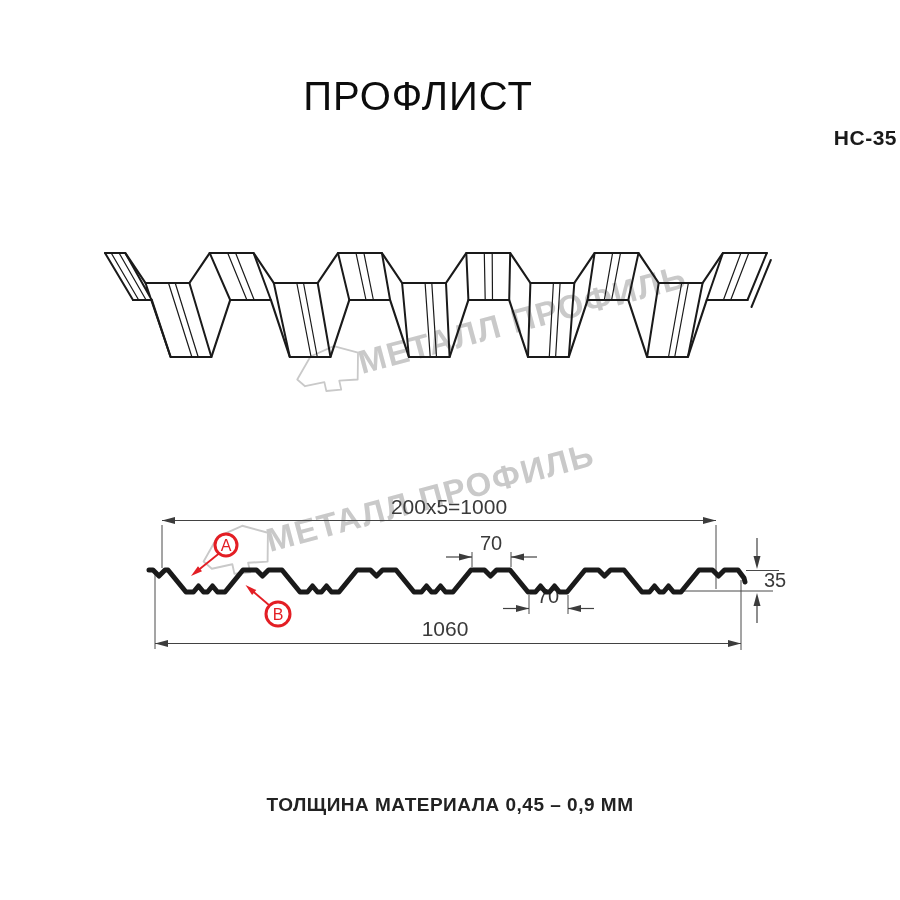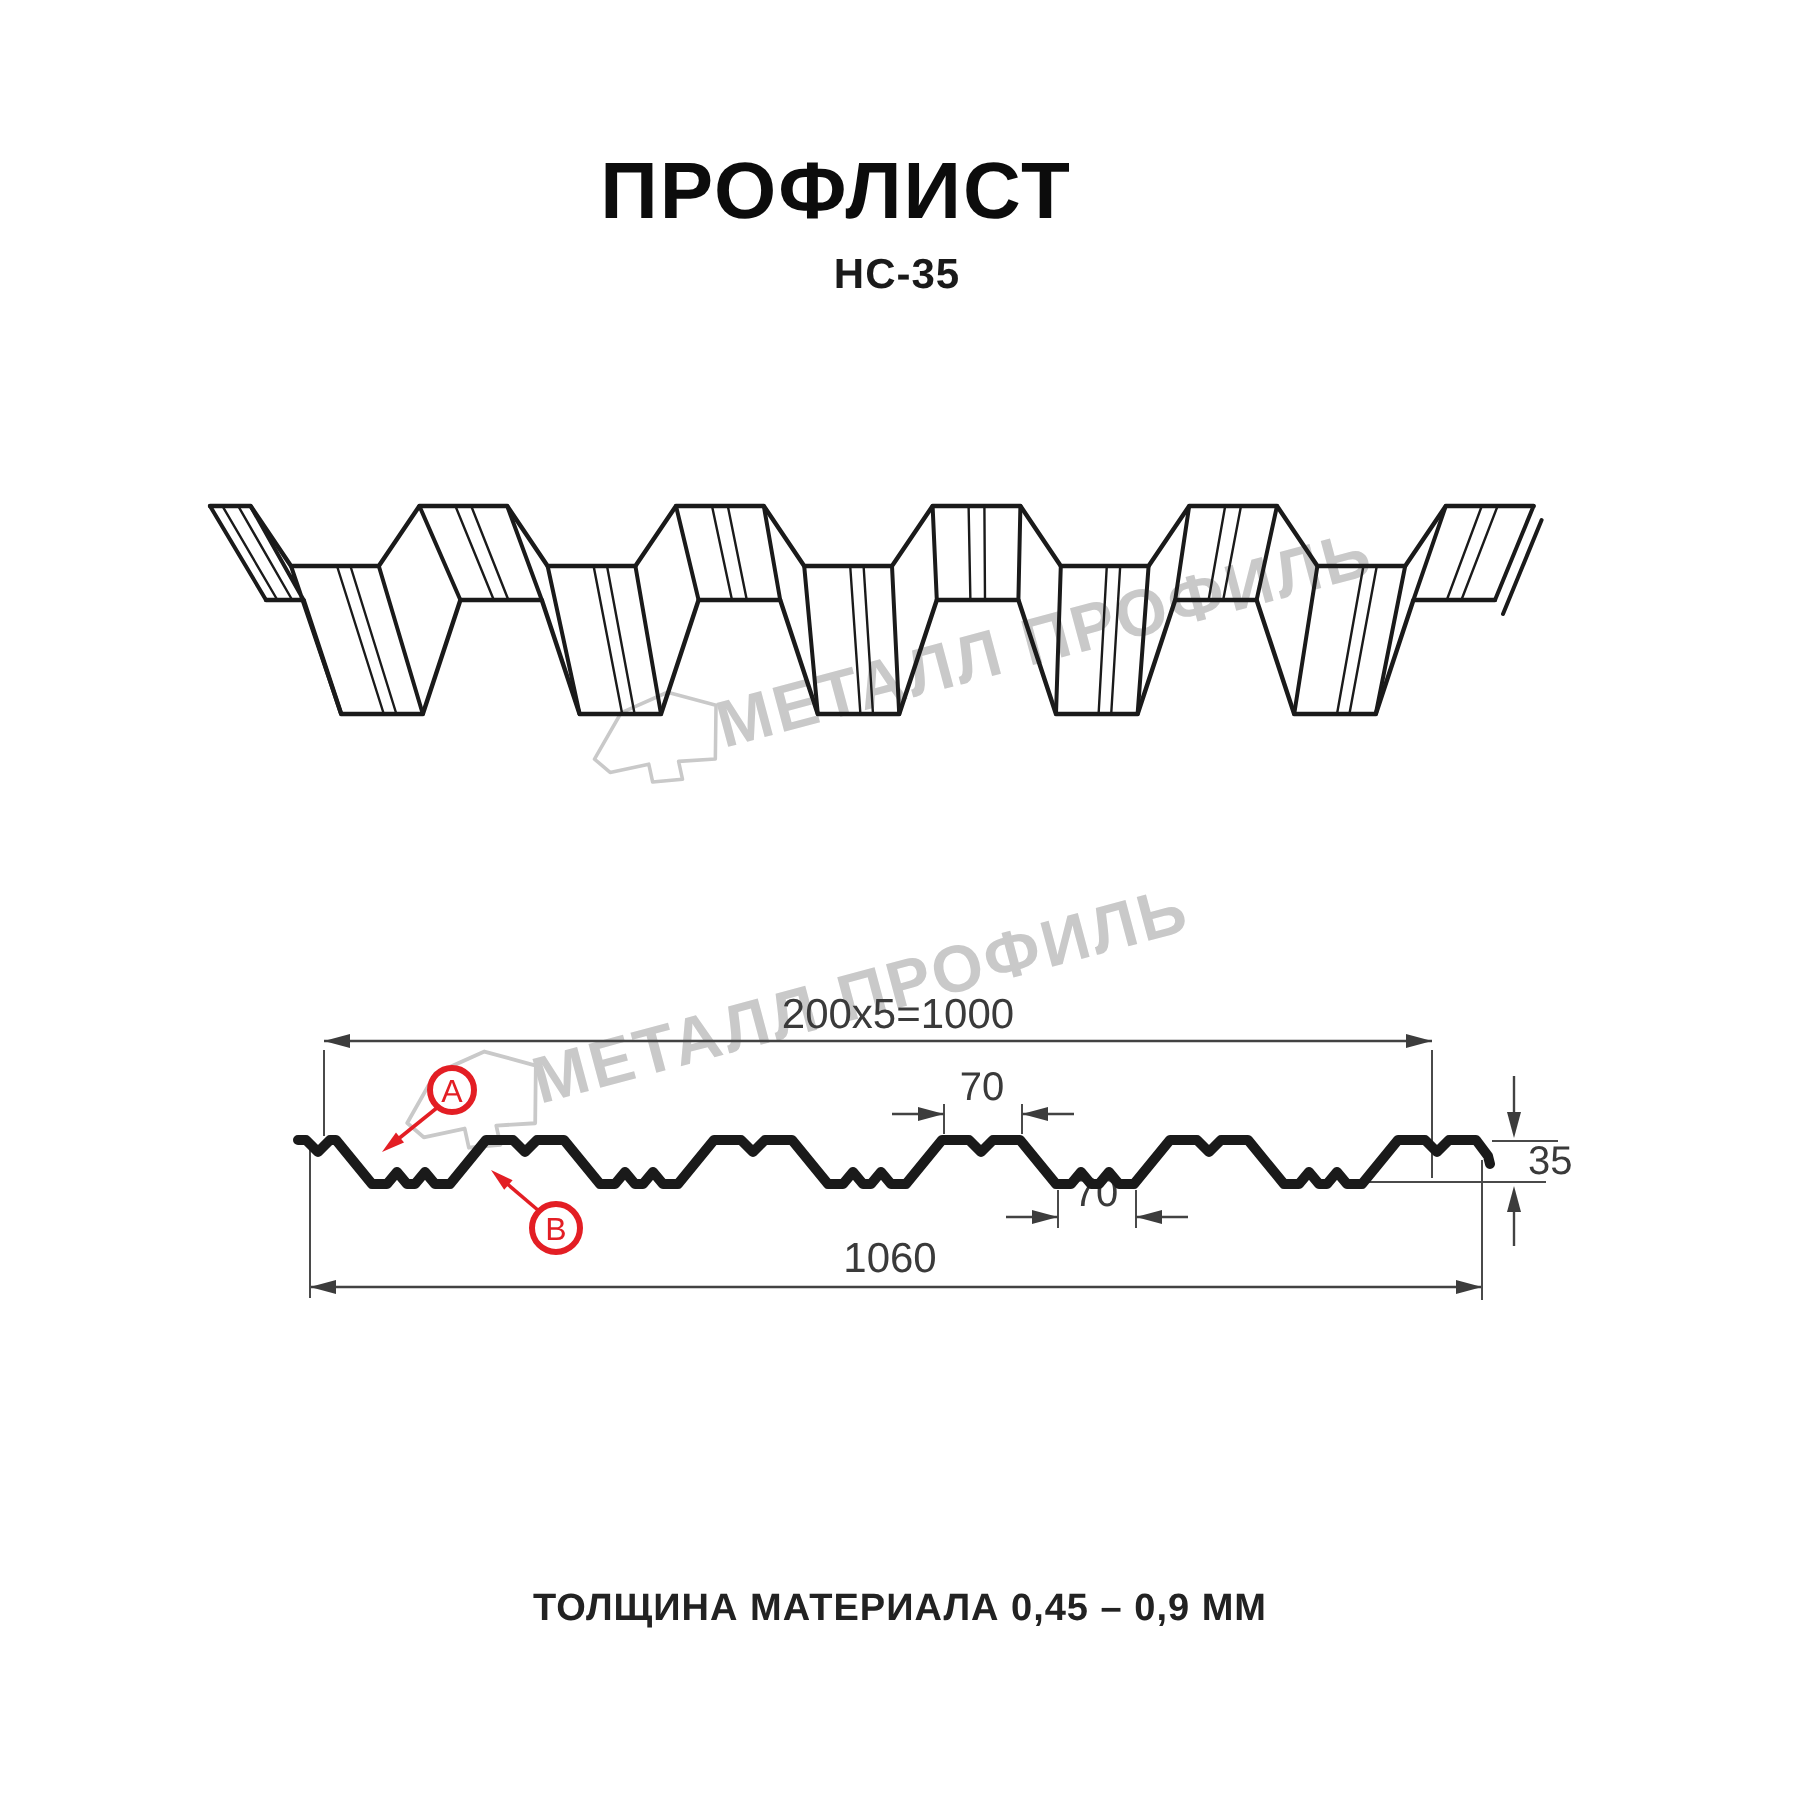--- a/index.html
+++ b/index.html
@@ -1,21 +1,21 @@
 <!DOCTYPE html>
 <html><head>
 <meta charset="utf-8">
 <style>
   html,body{margin:0;padding:0;}
   body{width:900px;height:900px;background:#ffffff;position:relative;overflow:hidden;
        font-family:"Liberation Sans","DejaVu Sans",sans-serif;}
   .stage{position:absolute;inset:0;}
   .title{position:absolute;left:0;top:74px;width:836px;text-align:center;
-         font-size:40px;font-weight:bold;letter-spacing:1px;color:#0c0c0c;}
-  .subtitle{position:absolute;left:0;top:126px;width:897px;text-align:center;
+         font-size:40px;font-weight:normal;letter-spacing:1px;color:#0c0c0c;}
+  .subtitle{position:absolute;left:0;top:126px;width:897px;text-align:right;
             font-size:21px;font-weight:600;letter-spacing:0.5px;color:#1a1a1a;}
   .footer-note{position:absolute;left:0;top:794px;width:900px;text-align:center;
                font-size:19px;font-weight:600;letter-spacing:0.5px;color:#222;}
   svg{position:absolute;left:0;top:0;}
   .wm-text{font-size:33px;font-weight:bold;letter-spacing:1.5px;fill:#c9c9c9;}
   .wm-logo{fill:none;stroke:#c9c9c9;stroke-width:2.6px;stroke-linejoin:round;}
   .dim-line{stroke:#424242;stroke-width:1.2px;fill:none;}
   .dim-thin{stroke:#4a4a4a;stroke-width:1px;fill:none;}
   .dim-arrow{fill:#3c3c3c;stroke:none;}
   .dim-text{font-size:21px;fill:#3a3a3a;}

